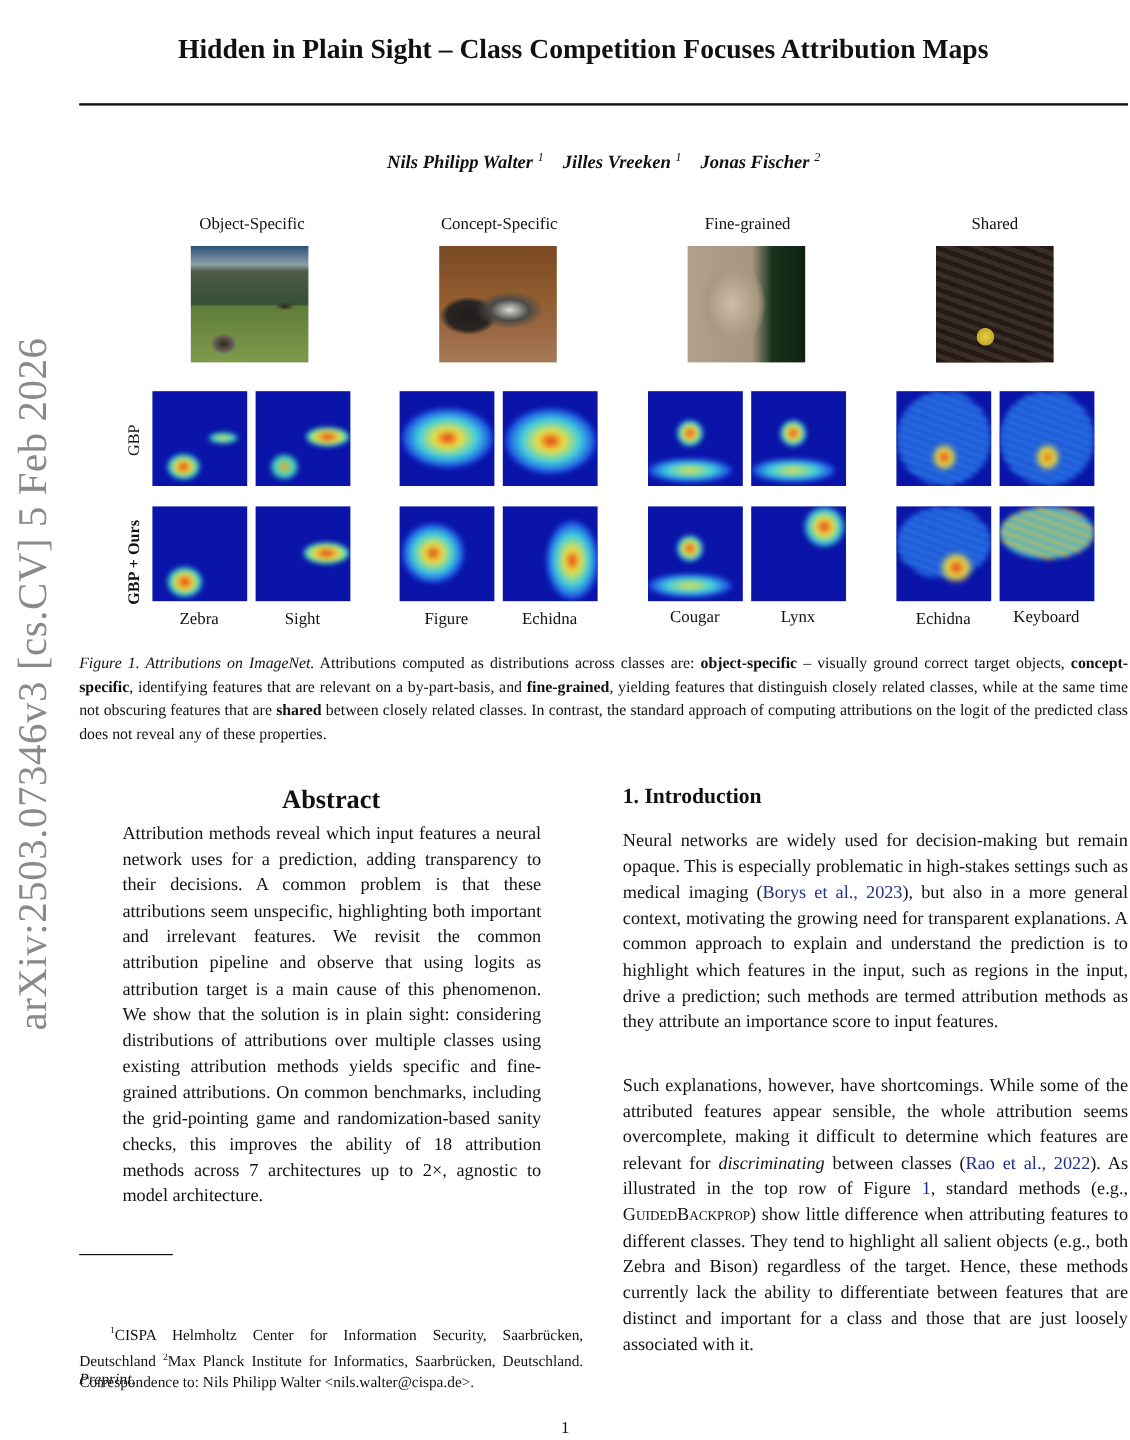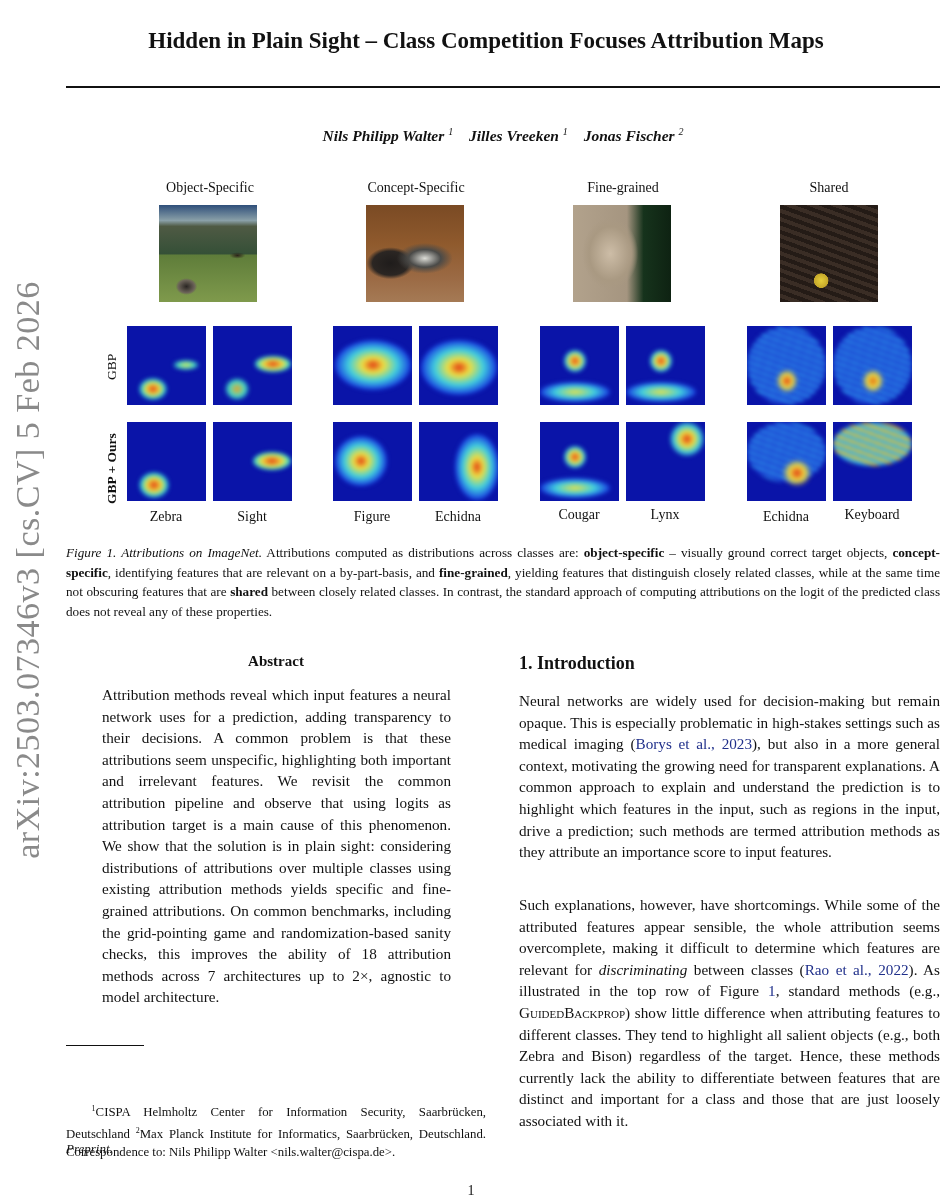--- a/index.html
+++ b/index.html
@@ -37,21 +37,21 @@
 
   .heat { position: absolute; width: 79px; height: 79px; background: #0a14a8; overflow: hidden; }
   .heat .blob { position: absolute; border-radius: 50%; filter: blur(2px); }
   .row-label { position: absolute; font-size: 13.5px; transform: rotate(-90deg); transform-origin: left top; white-space: nowrap; }
   .cls-label { position: absolute; top: 509px; width: 80px; text-align: center; font-size: 14px; }
 
   .caption { position: absolute; left: 66px; width: 874px; top: 543px; font-size: 13.2px; line-height: 19.6px; text-align: justify; }
   .caption i { font-style: italic; }
   .caption b { font-weight: bold; }
 
-  .abs-head { position: absolute; left: 66px; width: 420px; top: 653px; text-align: center; font-size: 15px; font-weight: bold; }
+  .abs-head { position: absolute; left: 66px; width: 420px; top: 653px; text-align: center; font-size: 22px; font-weight: bold; }
   .abs-body { position: absolute; left: 102px; width: 349px; top: 684px; font-size: 15.2px; line-height: 21.6px; text-align: justify; }
   .fn-rule { position: absolute; left: 66px; top: 1045px; width: 78px; height: 1px; background: #111; }
   .footnote { position: absolute; left: 66px; width: 420px; top: 1100px; font-size: 12.8px; line-height: 17.6px; text-align: justify; }
   .footnote sup { font-size: 8px; }
   .preprint { position: absolute; left: 66px; top: 1141px; font-size: 13px; font-style: italic; }
 
   .intro-head { position: absolute; left: 519px; top: 653px; font-size: 18px; font-weight: bold; }
   .intro-p { position: absolute; left: 519px; width: 421px; font-size: 15.2px; line-height: 21.6px; text-align: justify; }
   .cite { color: #1f2f8a; }
   .sc { font-variant: small-caps; }

